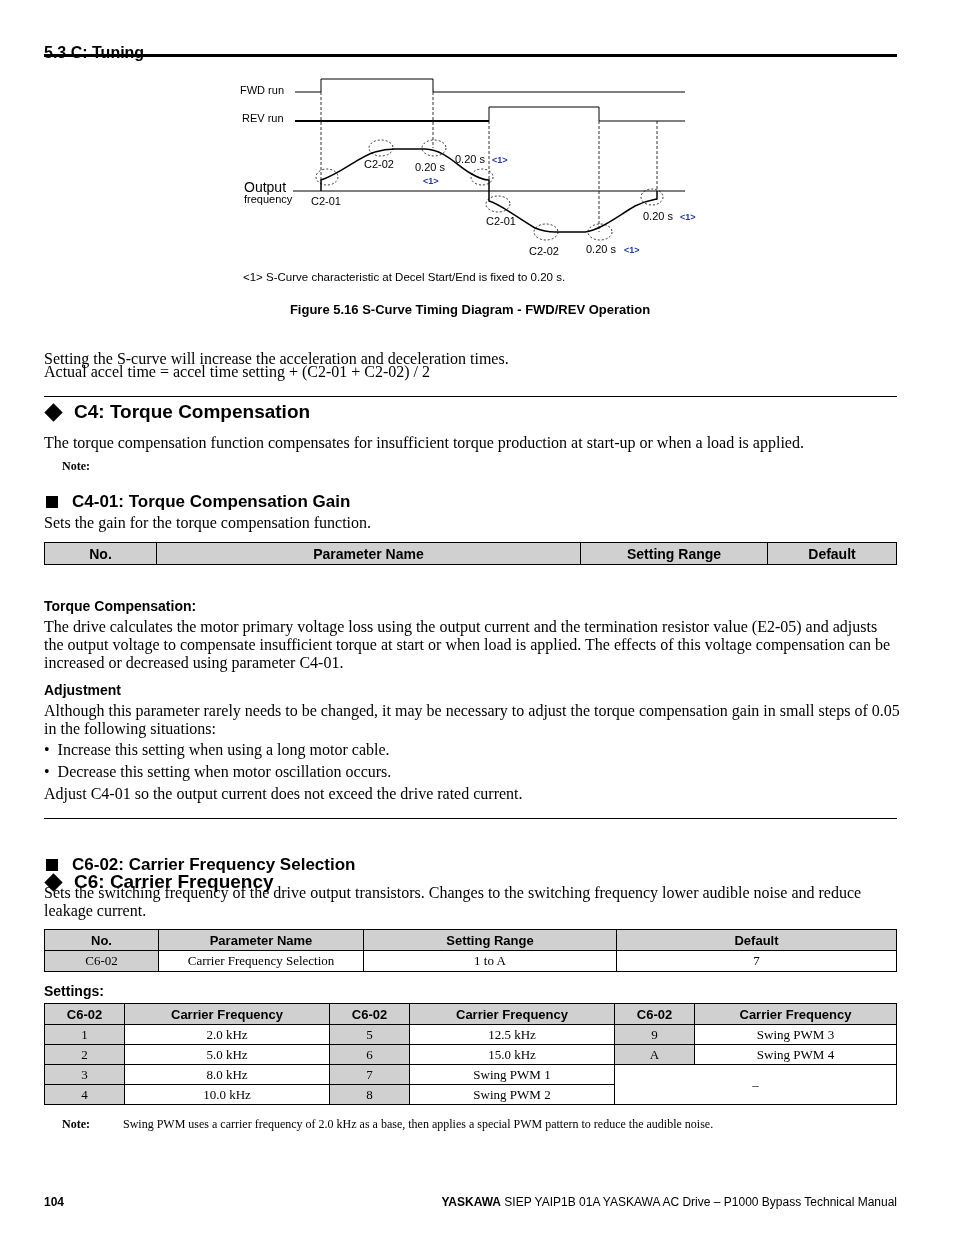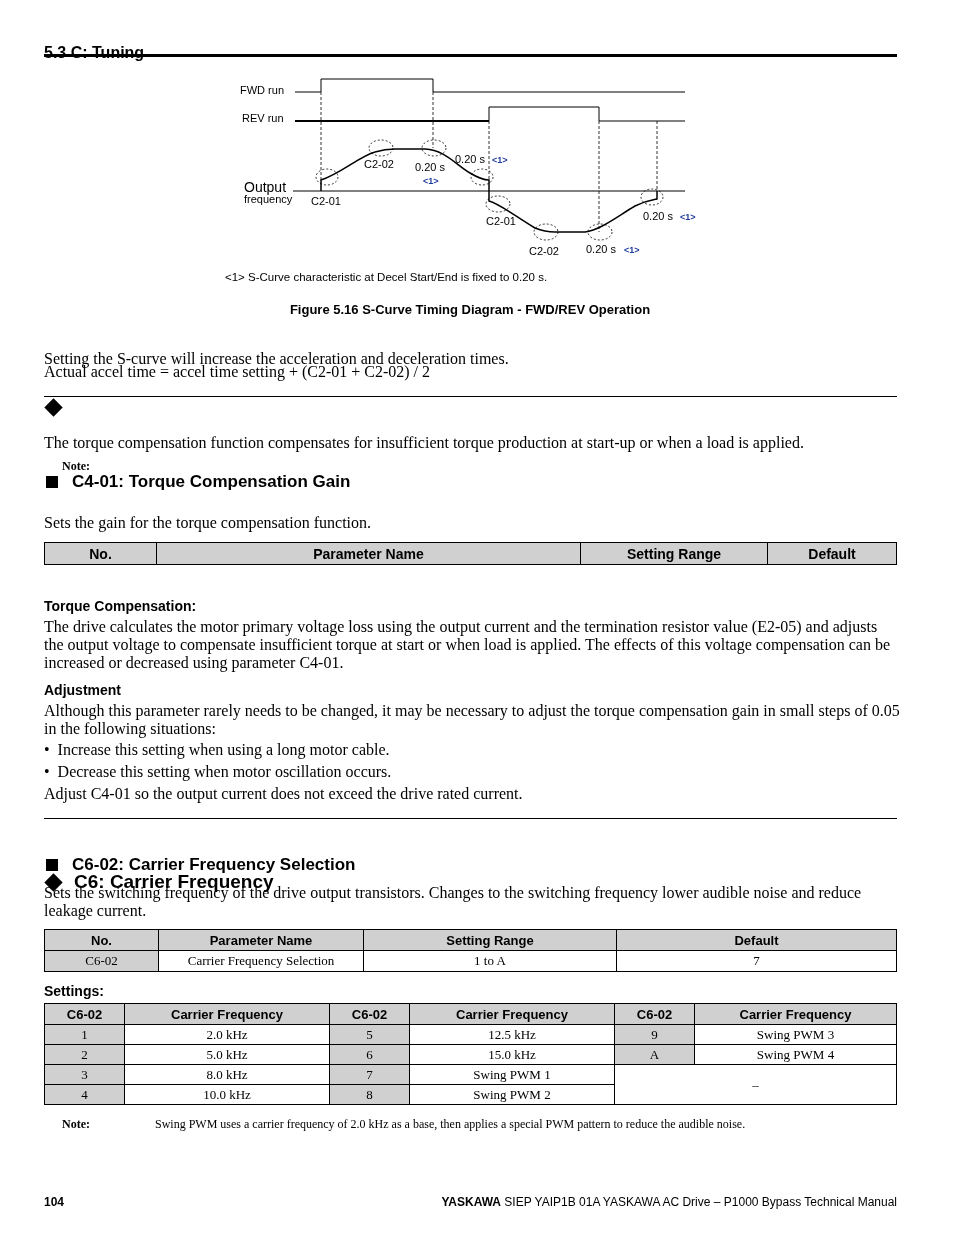--- a/index.html
+++ b/index.html
@@ -5,31 +5,31 @@
   html, body { margin: 0; padding: 0; background: #ffffff; }
   body { width: 954px; height: 1235px; position: relative; overflow: hidden; color: #000; }
   .abs { position: absolute; }
   .sans { font-family: "Liberation Sans", sans-serif; }
   .serif { font-family: "Liberation Serif", serif; }
 
   .section-header { left: 44px; top: 44px; font-size: 16px; font-weight: bold; }
   .header-rule { left: 44px; top: 54px; width: 853px; height: 3px; background: #000; }
 
   .diagram { left: 230px; top: 70px; width: 480px; height: 200px; }
-  .footnote { left: 225px; top: 271px; font-size: 11.5px; }
+  .footnote { left: 243px; top: 271px; font-size: 11.5px; }
   .fig-caption { left: 0; width: 954px; text-align: center; top: 302px; font-size: 13px; font-weight: bold; padding-left: 0; }
   .fig-caption span { position: relative; left: -7px; }
 
   .p { font-size: 16px; line-height: 18px; left: 44px; width: 856px; }
   .h-rule { left: 44px; width: 853px; height: 1px; background: #000; }
   .h2 { left: 44px; font-size: 19px; font-weight: bold; display: flex; align-items: center; }
   .h2 .diamond { width: 13px; height: 13px; background: #000; transform: rotate(45deg); margin-left: 3px; margin-right: 14px; }
   .h3 { left: 44px; font-size: 17px; font-weight: bold; display: flex; align-items: center; }
   .h3 .square { width: 12px; height: 12px; background: #000; margin-left: 2px; margin-right: 14px; }
-  .note { left: 62px; font-size: 12px; display: flex; gap: 32px; }
+  .note { left: 62px; font-size: 12px; display: flex; }
   .note .lbl { font-weight: bold; width: 61px; }
   .subhead { left: 44px; font-size: 14px; font-weight: bold; }
 
   table { border-collapse: collapse; position: absolute; }
   td, th { border: 1px solid #000; padding: 0; text-align: center; }
   th { background: #d0d0d0; font-family: "Liberation Sans", sans-serif; font-weight: bold; font-size: 14px; }
   td { font-family: "Liberation Serif", serif; font-size: 14px; }
   td.shade { background: #d0d0d0; }
 
   .t1 th, .t1 td { height: 21px; }
@@ -96,27 +96,28 @@
 
 <div class="abs sans footnote">&lt;1&gt; S-Curve characteristic at Decel Start/End is fixed to 0.20 s.</div>
 <div class="abs sans fig-caption"><span>Figure 5.16  S-Curve Timing Diagram - FWD/REV Operation</span></div>
 
 <div class="abs serif p" style="top:350px;">Setting the S-curve will increase the acceleration and deceleration times.</div>
 <div class="abs serif p" style="top:363px;">Actual accel time = accel time setting + (C2-01 + C2-02) / 2</div>
 
 <div class="abs h-rule" style="top:396px;"></div>
 <div class="abs sans h2" style="top:401px;">
   <span class="diamond"></span>
+  <span>C4: Torque Compensation</span>
 </div>
 <div class="abs serif p" style="top:434px;">The torque compensation function compensates for insufficient torque production at start-up or when a load is applied.</div>
 <div class="abs serif note" style="top:459px;">
   <span class="lbl">Note:</span>
 </div>
 
-<div class="abs sans h3" style="top:472px;text-align:right;">
+<div class="abs sans h3" style="top:492px;text-align:right;">
   <span class="square"></span>
   <span>C4-01: Torque Compensation Gain</span>
 </div>
 <div class="abs serif p" style="top:514px;">Sets the gain for the torque compensation function.</div>
 
 <table class="t1" style="left:44px;top:542px;width:853px;">
   <tbody>
       <tr>
     <th style="width:111px;">No.</th>
     <th style="width:423px;">Parameter Name</th>

